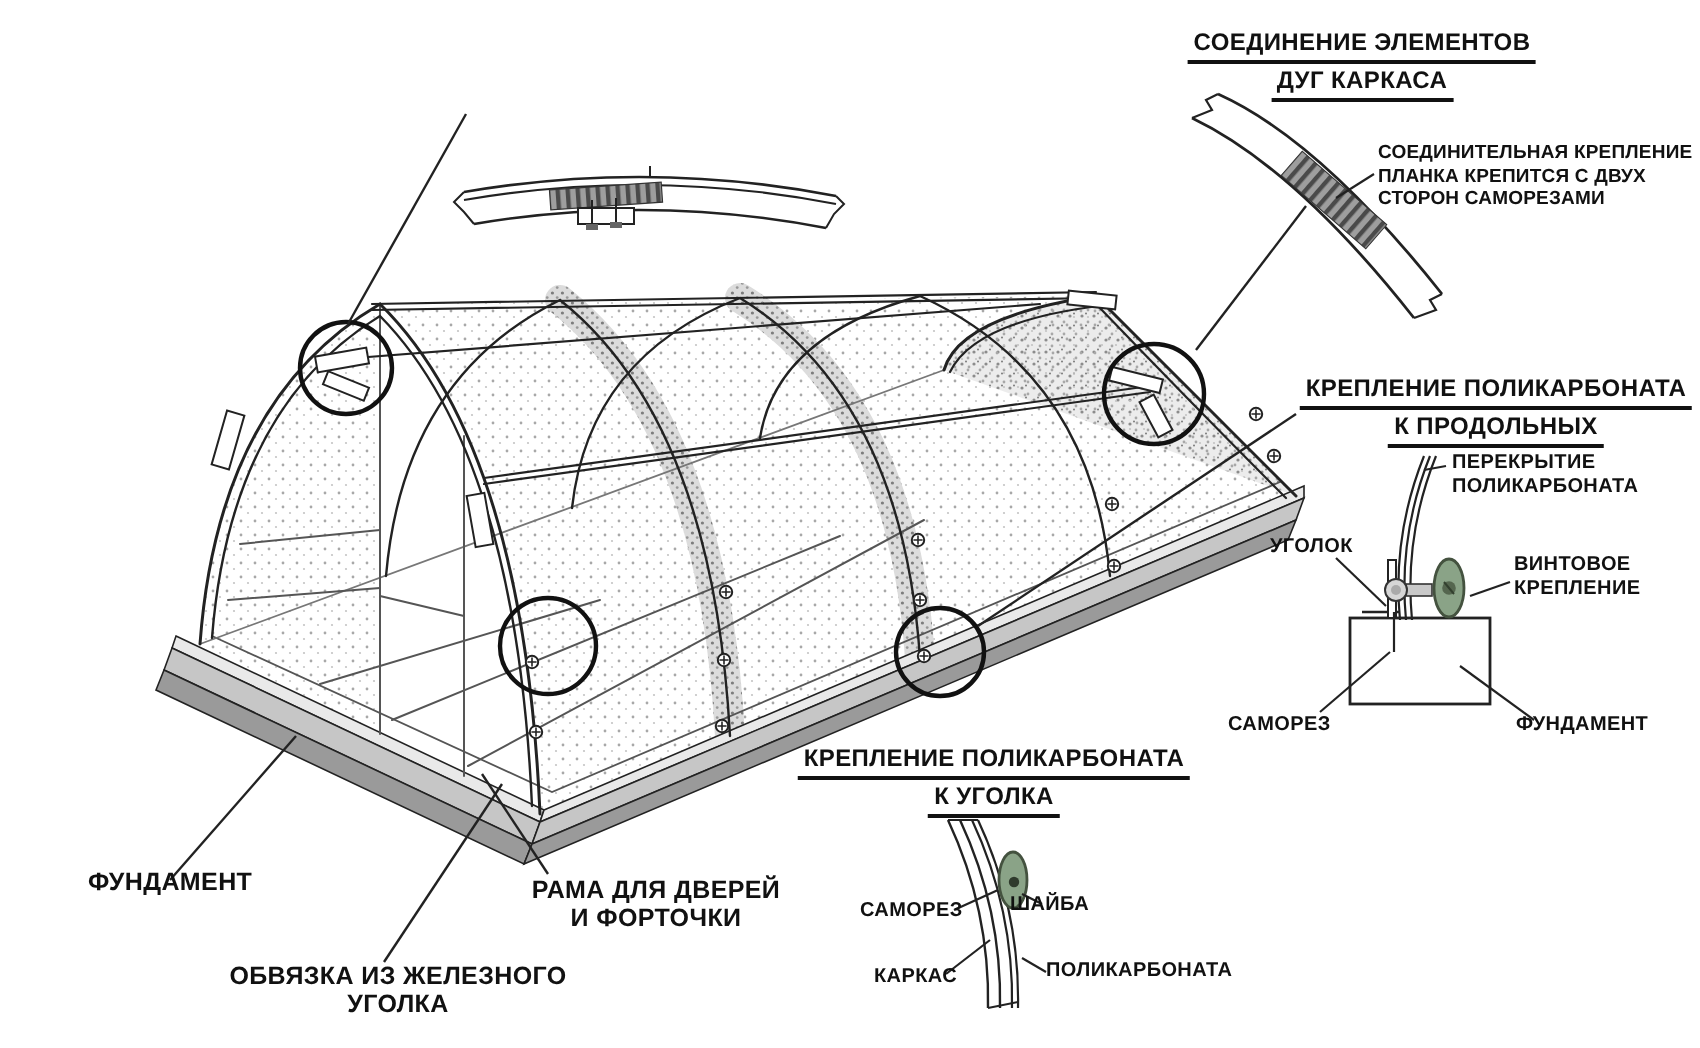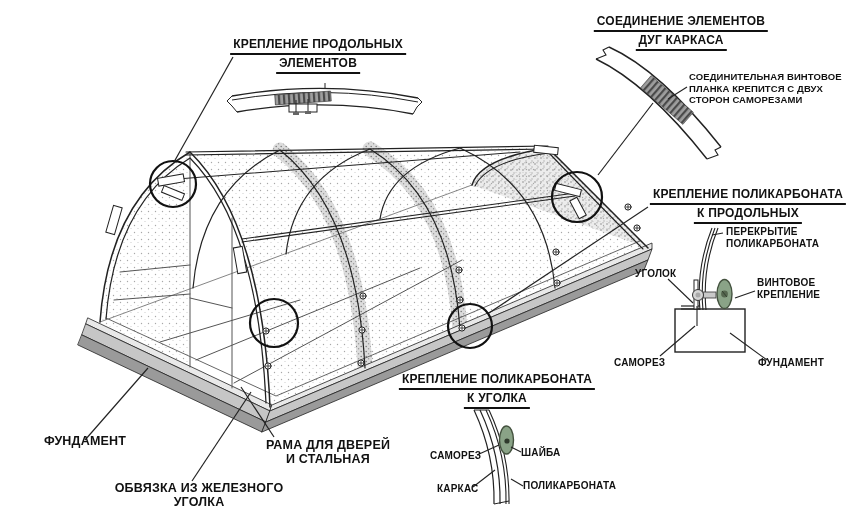--- a/index.html
+++ b/index.html
@@ -198,51 +198,47 @@
     <circle cx="507" cy="441" r="2.6" fill="#2f3a2c" stroke="none"></circle>
     <g stroke-width="1.1">
       <line x1="477" y1="455" x2="499" y2="445"></line>
       <line x1="521" y1="452" x2="511" y2="447"></line>
       <line x1="473" y1="487" x2="495" y2="470"></line>
       <line x1="523" y1="486" x2="511" y2="479"></line>
     </g>
   </g>
 </svg>
 
-<div class="abs ctr title" style="left:318px;top:36px">
-  <span class="tl"><span class="u">КРЕПЛЕНИЕ ПРОДОЛЬНЫХ</span></span>
-  <span class="tl"><span class="u">ЭЛЕМЕНТОВ</span></span>
-</div>
 
 <div class="abs ctr title" style="left:681px;top:13px">
   <span class="tl"><span class="u">СОЕДИНЕНИЕ ЭЛЕМЕНТОВ</span></span>
   <span class="tl"><span class="u">ДУГ КАРКАСА</span></span>
 </div>
 
 <div class="abs note" style="left:689px;top:71px">
-  <div>СОЕДИНИТЕЛЬНАЯ ВИНТОВОЕ</div>
+  <div>СОЕДИНИТЕЛЬНАЯ КРЕПЛЕНИЕ</div>
   <div>ПЛАНКА КРЕПИТСЯ С ДВУХ</div>
   <div>СТОРОН САМОРЕЗАМИ</div>
 </div>
 
 <div class="abs ctr title" style="left:748px;top:186px">
   <span class="tl"><span class="u">КРЕПЛЕНИЕ ПОЛИКАРБОНАТА</span></span>
   <span class="tl"><span class="u">К ПРОДОЛЬНЫХ</span></span>
 </div>
 
 <div class="abs ctr title" style="left:497px;top:371px">
   <span class="tl"><span class="u">КРЕПЛЕНИЕ ПОЛИКАРБОНАТА</span></span>
   <span class="tl"><span class="u">К УГОЛКА</span></span>
 </div>
 
 <div class="abs biglbl" style="left:44px;top:434px">ФУНДАМЕНТ</div>
 
 <div class="abs ctr biglbl" style="left:328px;top:438px;text-align:center">
   <div>РАМА ДЛЯ ДВЕРЕЙ</div>
-  <div>И СТАЛЬНАЯ</div>
+  <div>И ФОРТОЧКИ</div>
 </div>
 
 <div class="abs ctr biglbl" style="left:199px;top:481px;">
   <div>ОБВЯЗКА ИЗ ЖЕЛЕЗНОГО</div>
   <div>УГОЛКА</div>
 </div>
 
 <div class="abs smlbl" style="left:726px;top:226px;line-height:11.5px">
   <div>ПЕРЕКРЫТИЕ</div>
   <div>ПОЛИКАРБОНАТА</div>
@@ -252,17 +248,17 @@
 
 <div class="abs smlbl" style="left:757px;top:277px;line-height:11.5px">
   <div>ВИНТОВОЕ</div>
   <div>КРЕПЛЕНИЕ</div>
 </div>
 
 <div class="abs smlbl" style="left:614px;top:357px">САМОРЕЗ</div>
 <div class="abs smlbl" style="left:758px;top:357px">ФУНДАМЕНТ</div>
 
 <div class="abs smlbl" style="left:430px;top:450px">САМОРЕЗ</div>
-<div class="abs smlbl" style="left:521px;top:447px">ШАЙБА</div>
+<div class="abs smlbl" style="left:505px;top:447px">ШАЙБА</div>
 <div class="abs smlbl" style="left:437px;top:483px">КАРКАС</div>
 <div class="abs smlbl" style="left:523px;top:480px">ПОЛИКАРБОНАТА</div>
 
 </div>
 
 </body></html>

